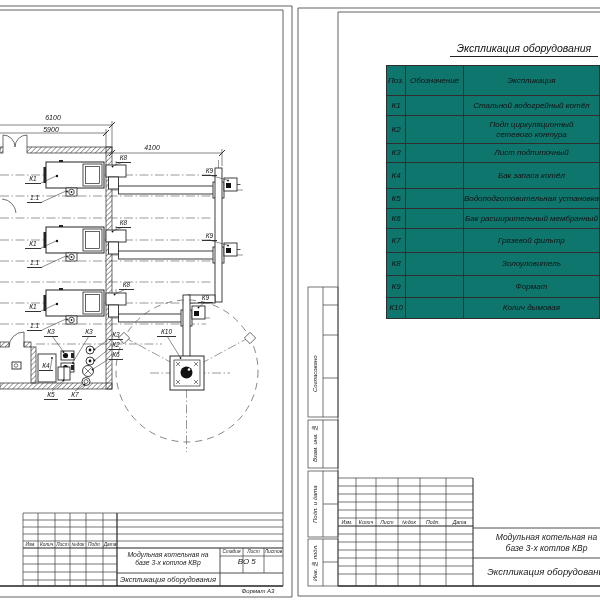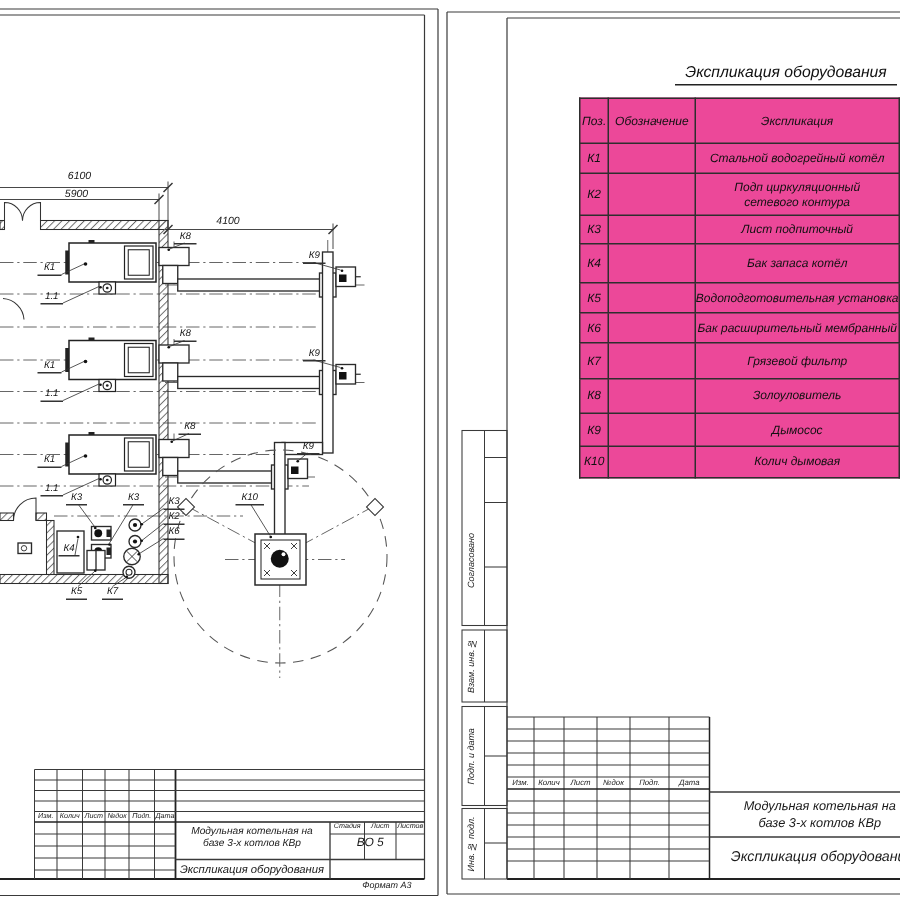--- a/index.html
+++ b/index.html
@@ -9,21 +9,21 @@
   .t{position:absolute;font-style:italic;color:#1a1a1a;line-height:1.05;}
   .c{text-align:center;}
   .lbl{position:absolute;font:italic 6.5px/7.5px "Liberation Sans",sans-serif;color:#161616;
        text-align:center;border-bottom:0.8px solid #333;height:8px;}
   .dim{position:absolute;font:italic 7px "Liberation Sans",sans-serif;color:#161616;text-align:center;}
   .th{position:absolute;font:italic 4.8px/6.5px "Liberation Sans",sans-serif;color:#222;text-align:center;
       overflow:hidden;white-space:nowrap;}
   .rot{position:absolute;writing-mode:vertical-rl;transform:rotate(180deg);
        font:italic 6px "Liberation Sans",sans-serif;color:#222;text-align:center;width:15px;}
   .spec{position:absolute;left:386px;top:65px;}
-  .spec table{border-collapse:collapse;table-layout:fixed;background:#ec4899;border:1.6px solid #222;}
+  .spec table{border-collapse:collapse;table-layout:fixed;background:#0f766e;border:1.6px solid #222;}
   .spec td{border:1px solid #2e2e2e;font:italic 8px/9.5px "Liberation Sans",sans-serif;color:#101010;
            text-align:center;padding:0;}
   .spec td.nm{white-space:nowrap;}
   .spec td.nm.wrap{white-space:normal;}
   .ttl{position:absolute;left:450px;top:42px;width:148px;text-align:center;
        font:italic 10.5px "Liberation Sans",sans-serif;color:#111;
        border-bottom:1px solid #222;padding-bottom:2px;}
 </style>
 </head>
 <body>
@@ -398,21 +398,21 @@
             <td class="nm">Грязевой фильтр</td>
           </tr>
     <tr style="height:23px;">
             <td>К8</td>
             <td></td>
             <td class="nm">Золоуловитель</td>
           </tr>
     <tr style="height:22px;">
             <td>К9</td>
             <td></td>
-            <td class="nm">Дымосос</td>
+            <td class="nm">Формат</td>
           </tr>
     <tr style="height:21px;">
             <td>К10</td>
             <td></td>
             <td class="nm">Колич дымовая</td>
           </tr>
   </tbody>
       </table>
 </div>
 

